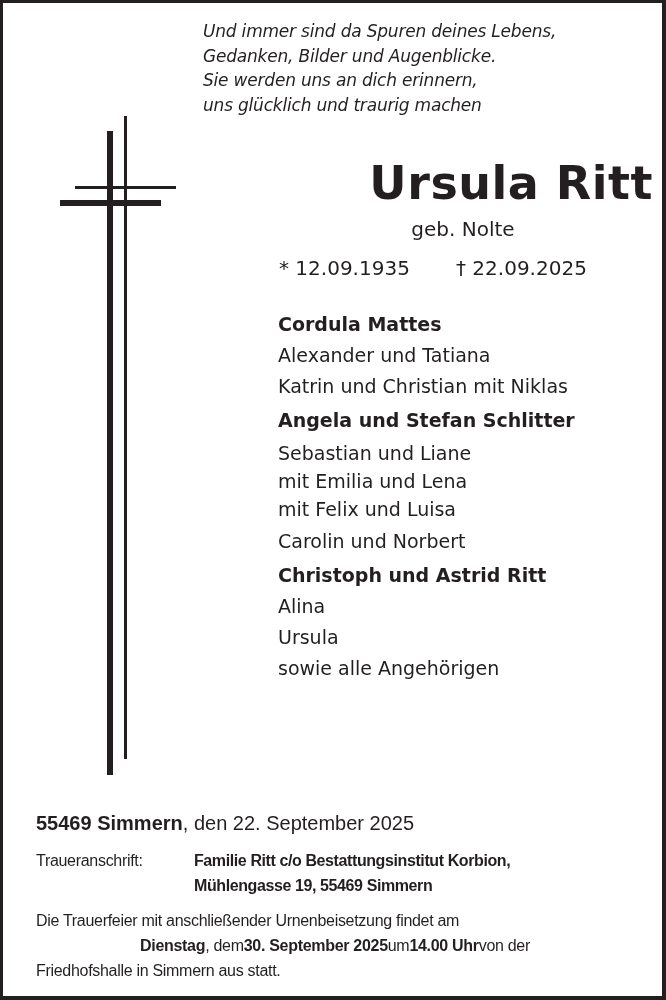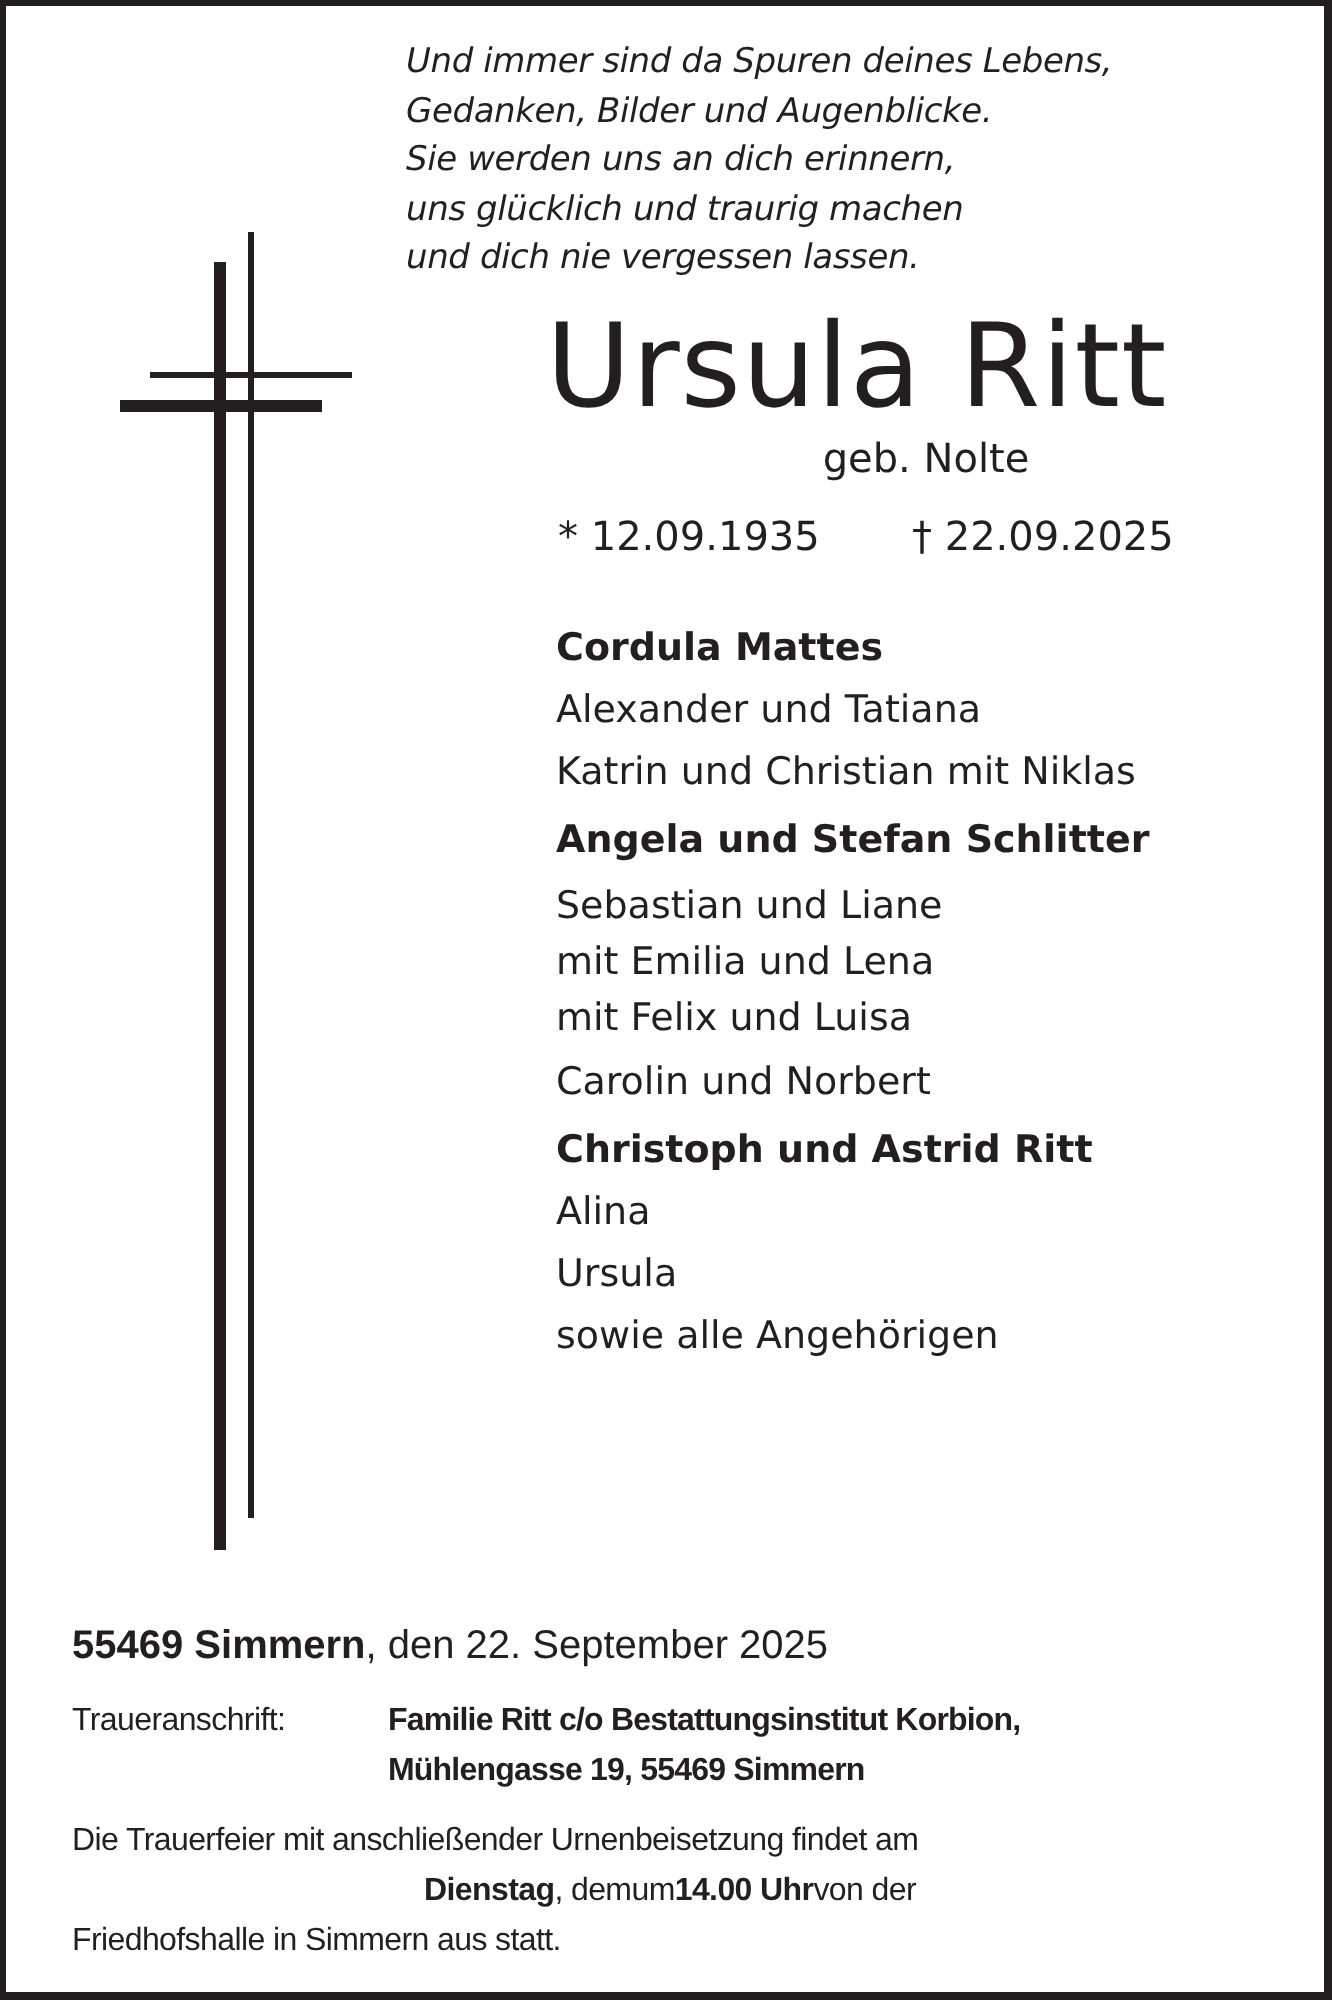--- a/index.html
+++ b/index.html
@@ -18,22 +18,22 @@
   .poem {
     position: absolute; left: 200px; top: 16px; width: 440px;
     font-style: italic; font-size: 17px; line-height: 24.5px;
     letter-spacing: -0.2px;
   }
   .poem div { white-space: nowrap; }
 
   .cross .bar { position: absolute; background: #231f20; }
 
   .name {
-    position: absolute; left: 270px; top: 150px; width: 380px; text-align: left;
-    font-size: 58px; line-height: 60px; letter-spacing: 0.5px; font-weight: normal;
+    position: absolute; left: 270px; top: 150px; width: 380px; text-align: right;
+    font-size: 46px; line-height: 60px; letter-spacing: 0.5px; font-weight: bold;
   }
   .maiden {
     position: absolute; left: 270px; top: 212px; width: 380px; text-align: center;
     font-size: 20px; line-height: 28px;
   }
   .dates {
     position: absolute; left: 276px; top: 251px; width: 360px;
     font-size: 20px; line-height: 28px;
   }
   .dates .birth { position: absolute; left: 0; white-space: nowrap; }
@@ -73,21 +73,20 @@
 </head>
 <body>
 
 <div class="frame ink sans">
 
   <div class="poem">
     <div>Und immer sind da Spuren deines Lebens,</div>
     <div>Gedanken, Bilder und Augenblicke.</div>
     <div>Sie werden uns an dich erinnern,</div>
     <div>uns glücklich und traurig machen</div>
-    <div>und dich nie vergessen lassen.</div>
   </div>
 
   <div class="cross">
     <div class="bar" style="left:104px; top:128px; width:6px; height:644px;"></div>
     <div class="bar" style="left:121px; top:113px; width:3px; height:643px;"></div>
     <div class="bar" style="left:72px; top:183px; width:101px; height:3px;"></div>
     <div class="bar" style="left:57px; top:197px; width:101px; height:6px;"></div>
   </div>
 
   <div class="name">Ursula Ritt</div>
@@ -122,20 +121,21 @@
   <div class="address cond">
     <span class="label">Traueranschrift:</span>
     <span class="v1">Familie Ritt c/o Bestattungsinstitut Korbion,</span>
     <span class="v2">Mühlengasse 19, 55469 Simmern</span>
   </div>
 
   <div class="ceremony cond">
     <div class="row">Die Trauerfeier mit anschließender Urnenbeisetzung findet am</div>
     <div class="row justify">
       <span><span class="b">Dienstag</span><span>, dem</span></span>
+      <span class="b">30. September 2025</span>
       <span>um</span>
       <span class="b">14.00 Uhr</span>
       <span>von der</span>
     </div>
     <div class="row">Friedhofshalle in Simmern aus statt.</div>
   </div>
 
 </div>
 
 </body></html>

